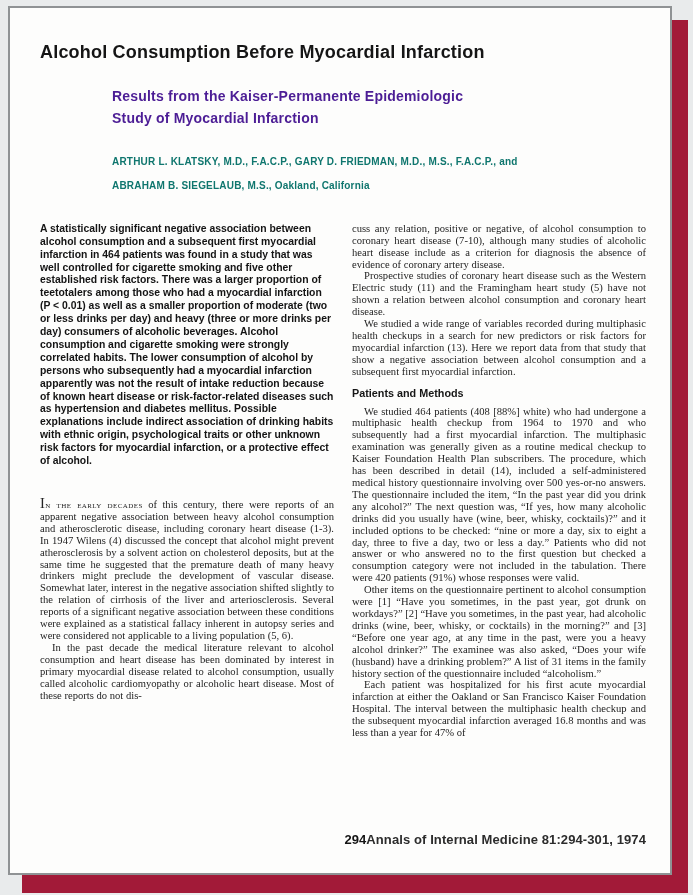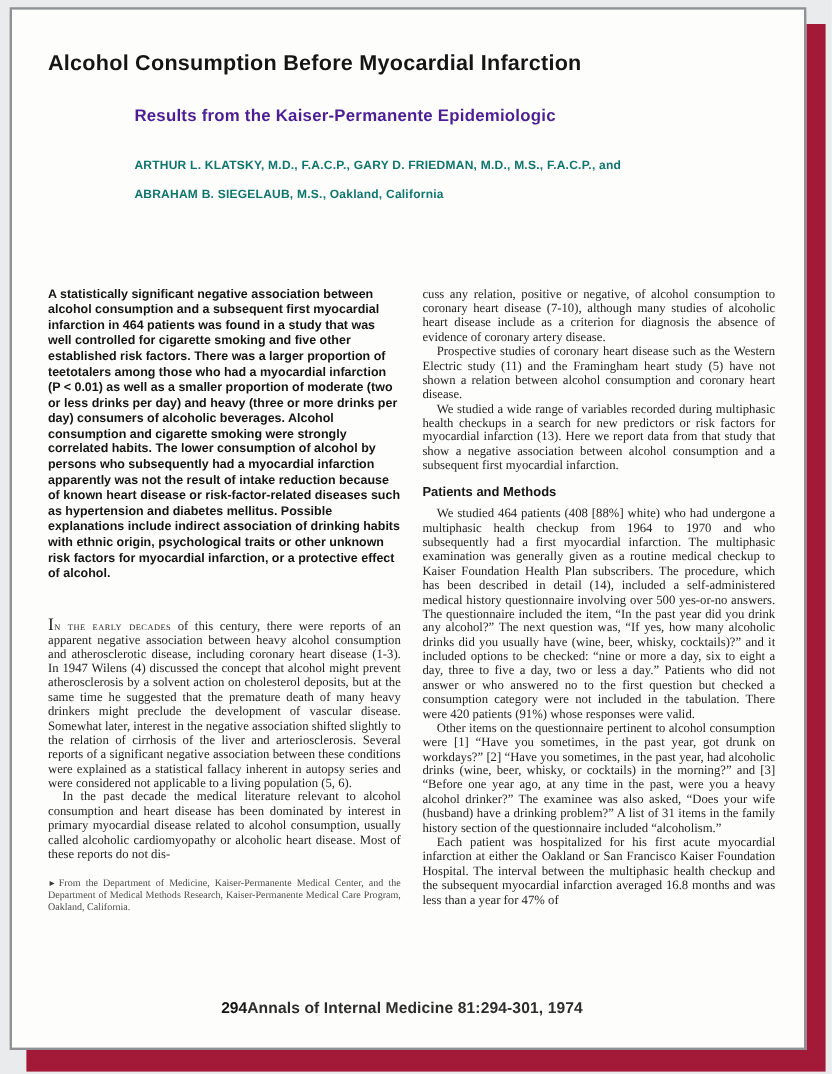--- a/index.html
+++ b/index.html
@@ -30,21 +30,21 @@
   }
   .subtitle {
     margin: 22px 0 0 72px;
     font-size: 14px; font-weight: bold; color: #4c1d95;
     line-height: 1.6; letter-spacing: 0.2px;
   }
   .authors { margin: 26px 0 0 72px; color: #0f766e; }
   .authors div { font-size: 10px; font-weight: bold; letter-spacing: 0.2px; margin-bottom: 13px; }
 
   .columns { display: flex; gap: 18px; margin-top: 32px; }
-  .col { flex: 1 1 0; min-width: 0; margin-top: 40px; }
+  .col { flex: 1 1 0; min-width: 0; }
 
   .abstract {
     font-family: "Liberation Sans", sans-serif;
     font-size: 10.4px; font-weight: bold;
     line-height: 12.9px; color: #141414;
     text-align: left;
   }
   .body-para {
     font-family: "Liberation Serif", serif;
     font-size: 10.6px; line-height: 11.9px;
@@ -65,56 +65,56 @@
   .footnote {
     margin-top: 12px;
     font-family: "Liberation Serif", serif;
     font-size: 8.4px; line-height: 10.2px;
     color: #4a4a4a; text-align: justify;
   }
   .footnote .marker { font-size: 7px; margin-right: 2px; color: #3a3a3a; }
 
   .page-footer {
     position: absolute; left: 14px; right: 24px; bottom: 26px;
-    display: flex; justify-content: center; align-items: baseline;
+    display: flex; justify-content: flex-end; align-items: baseline;
   }
   .page-number { font-size: 13px; font-weight: bold; color: #141414; }
   .journal-line { font-size: 13px; font-weight: bold; color: #2c2c2c; letter-spacing: 0.1px; }
 </style>
 </head>
 <body>
 
 <div class="stage">
   <div class="shadow"></div>
 
   <div class="sheet">
     <div class="content">
 
       <h1 class="title">Alcohol Consumption Before Myocardial Infarction</h1>
 
       <div class="subtitle">
         <div>Results from the Kaiser-Permanente Epidemiologic</div>
+        <div>Study of Myocardial Infarction</div>
       </div>
 
       <div class="authors">
         <div>ARTHUR L. KLATSKY, M.D., F.A.C.P., GARY D. FRIEDMAN, M.D., M.S., F.A.C.P., and</div>
         <div>ABRAHAM B. SIEGELAUB, M.S., Oakland, California</div>
       </div>
 
       <div class="columns">
 
         <div class="col">
           <div class="abstract">A statistically significant negative association between alcohol consumption and a subsequent first myocardial infarction in 464 patients was found in a study that was well controlled for cigarette smoking and five other established risk factors. There was a larger proportion of teetotalers among those who had a myocardial infarction (P &lt; 0.01) as well as a smaller proportion of moderate (two or less drinks per day) and heavy (three or more drinks per day) consumers of alcoholic beverages. Alcohol consumption and cigarette smoking were strongly correlated habits. The lower consumption of alcohol by persons who subsequently had a myocardial infarction apparently was not the result of intake reduction because of known heart disease or risk-factor-related diseases such as hypertension and diabetes mellitus. Possible explanations include indirect association of drinking habits with ethnic origin, psychological traits or other unknown risk factors for myocardial infarction, or a protective effect of alcohol.</div>
 
           <div class="intro-block">
             <p class="body-para no-indent intro-first"><span class="lead-smallcaps">In the early decades</span><span> of this century, there were reports of an apparent negative association between heavy alcohol consumption and atherosclerotic disease, including coronary heart disease (1-3). In 1947 Wilens (4) discussed the concept that alcohol might prevent atherosclerosis by a solvent action on cholesterol deposits, but at the same time he suggested that the premature death of many heavy drinkers might preclude the development of vascular disease. Somewhat later, interest in the negative association shifted slightly to the relation of cirrhosis of the liver and arteriosclerosis. Several reports of a significant negative association between these conditions were explained as a statistical fallacy inherent in autopsy series and were considered not applicable to a living population (5, 6).</span></p>
             <p class="body-para">In the past decade the medical literature relevant to alcohol consumption and heart disease has been dominated by interest in primary myocardial disease related to alcohol consumption, usually called alcoholic cardiomyopathy or alcoholic heart disease. Most of these reports do not dis-</p>
           </div>
 
-          <div class="footnote"><span class="marker">►</span><span>From the Department of Medicine, Kaiser-Permanente Medical Center, and the Department of Medical Methods Research, Kaiser-Permanente Medical Care Program, Oakland, California.</span></div>
         </div>
 
         <div class="col">
           <p class="body-para no-indent">cuss any relation, positive or negative, of alcohol consumption to coronary heart disease (7-10), although many studies of alcoholic heart disease include as a criterion for diagnosis the absence of evidence of coronary artery disease.</p>
           <p class="body-para">Prospective studies of coronary heart disease such as the Western Electric study (11) and the Framingham heart study (5) have not shown a relation between alcohol consumption and coronary heart disease.</p>
           <p class="body-para">We studied a wide range of variables recorded during multiphasic health checkups in a search for new predictors or risk factors for myocardial infarction (13). Here we report data from that study that show a negative association between alcohol consumption and a subsequent first myocardial infarction.</p>
 
           <div class="methods-heading">Patients and Methods</div>
 
           <p class="body-para">We studied 464 patients (408 [88%] white) who had undergone a multiphasic health checkup from 1964 to 1970 and who subsequently had a first myocardial infarction. The multiphasic examination was generally given as a routine medical checkup to Kaiser Foundation Health Plan subscribers. The procedure, which has been described in detail (14), included a self-administered medical history questionnaire involving over 500 yes-or-no answers. The questionnaire included the item, “In the past year did you drink any alcohol?” The next question was, “If yes, how many alcoholic drinks did you usually have (wine, beer, whisky, cocktails)?” and it included options to be checked: “nine or more a day, six to eight a day, three to five a day, two or less a day.” Patients who did not answer or who answered no to the first question but checked a consumption category were not included in the tabulation. There were 420 patients (91%) whose responses were valid.</p>

